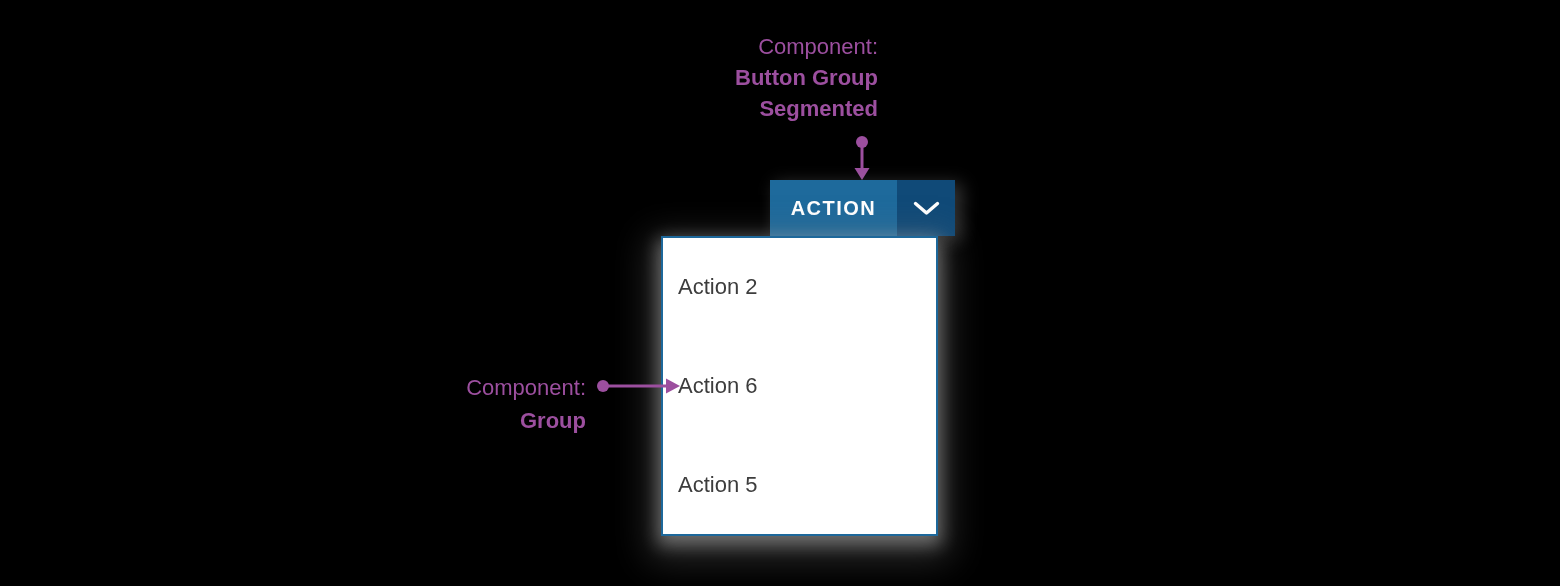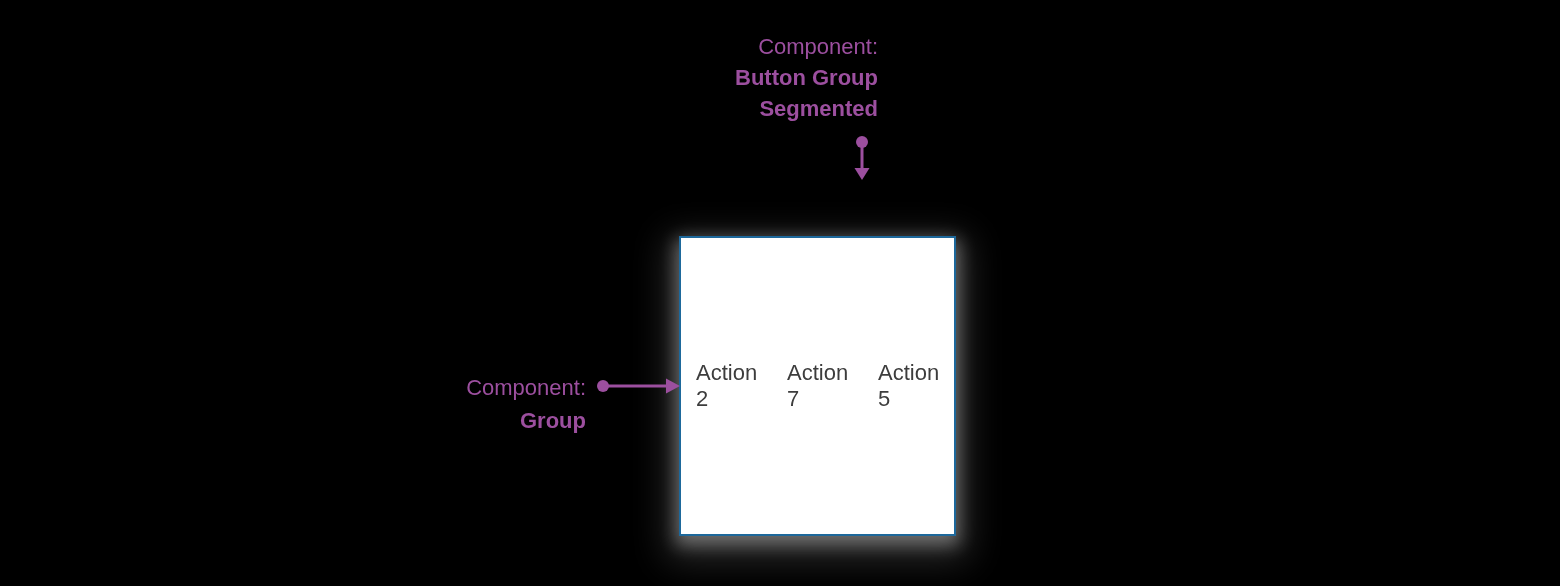--- a/index.html
+++ b/index.html
@@ -68,29 +68,29 @@
     cursor: pointer;
     display: flex;
     align-items: center;
     justify-content: center;
     padding: 0;
   }
 
   
   .menu {
     position: absolute;
-    left: 639px;
+    left: 621px;
     top: 236px;
     width: 277px;
     height: 300px;
     box-sizing: border-box;
     background: var(--menu-bg, #ffffff);
     border: 2px solid var(--menu-border, #1d689b);
     display: flex;
-    flex-direction: row;
+    flex-direction: column;
     box-shadow: 0 6px 16px 3px rgba(200,200,200,0.45),
                 0 12px 34px 12px rgba(120,120,120,0.35);
   }
   .menu-item {
     flex: 1;
     display: flex;
     align-items: center;
     padding-left: 15px;
     font-size: 22px;
     color: var(--menu-text, #3d3d3d);
@@ -108,24 +108,32 @@
     <div class="ann-name">Button Group</div>
     <div class="ann-name">Segmented</div>
   </div>
 
   <svg class="arrow arrow-down" width="24" height="48" viewBox="0 0 24 48">
     <circle cx="12" cy="8" r="6" fill="#9c4f9f"></circle>
     <line x1="12" y1="8" x2="12" y2="36" stroke="#9c4f9f" stroke-width="3"></line>
     <polygon points="4.5,34 19.5,34 12,46" fill="#9c4f9f"></polygon>
   </svg>
 
+  <div class="button-group">
+    <button class="seg-main">ACTION</button>
+    <button class="seg-toggle">
+      <svg width="27" height="15" viewBox="0 0 27 15">
+        <polyline points="2.5,2.5 13.5,12 24.5,2.5" fill="none" stroke="#ffffff" stroke-width="3.4" stroke-linecap="round" stroke-linejoin="round"></polyline>
+      </svg>
+    </button>
+  </div>
 
   <div class="menu">
     <div class="menu-item">Action 2</div>
-    <div class="menu-item">Action 7</div>
+    <div class="menu-item">Action 6</div>
     <div class="menu-item">Action 5</div>
   </div>
 
   <div class="annotation annotation-left">
     <div class="ann-prefix">Component:</div>
     <div class="ann-name">Group</div>
   </div>
 
   <svg class="arrow arrow-right" width="92" height="24" viewBox="0 0 92 24">
     <circle cx="12" cy="12" r="6" fill="#9c4f9f"></circle>

